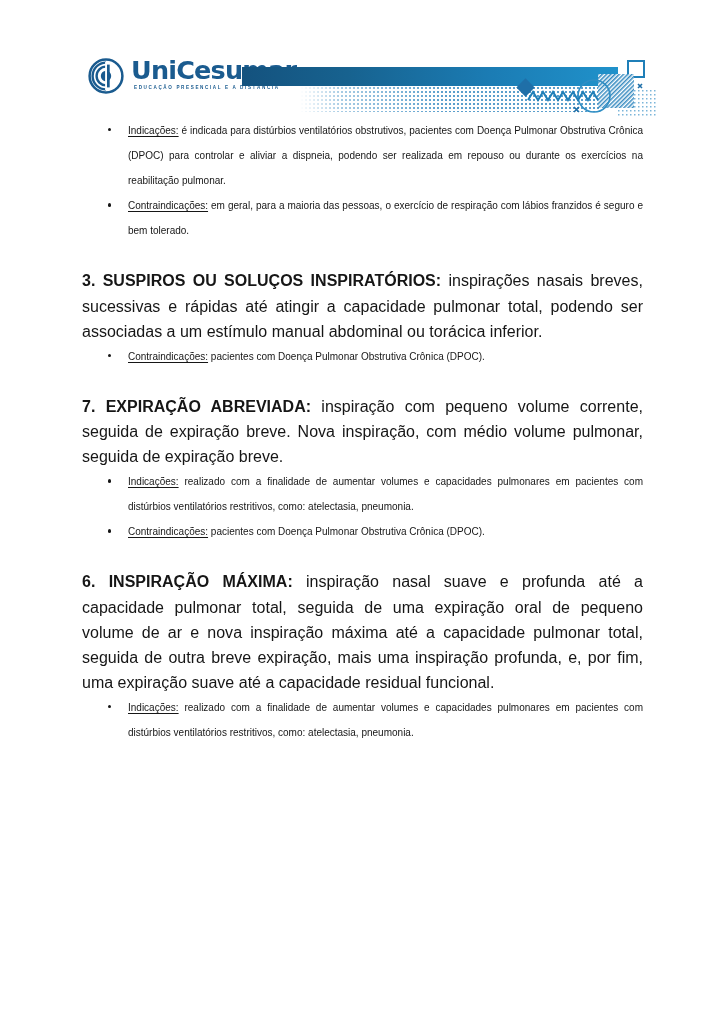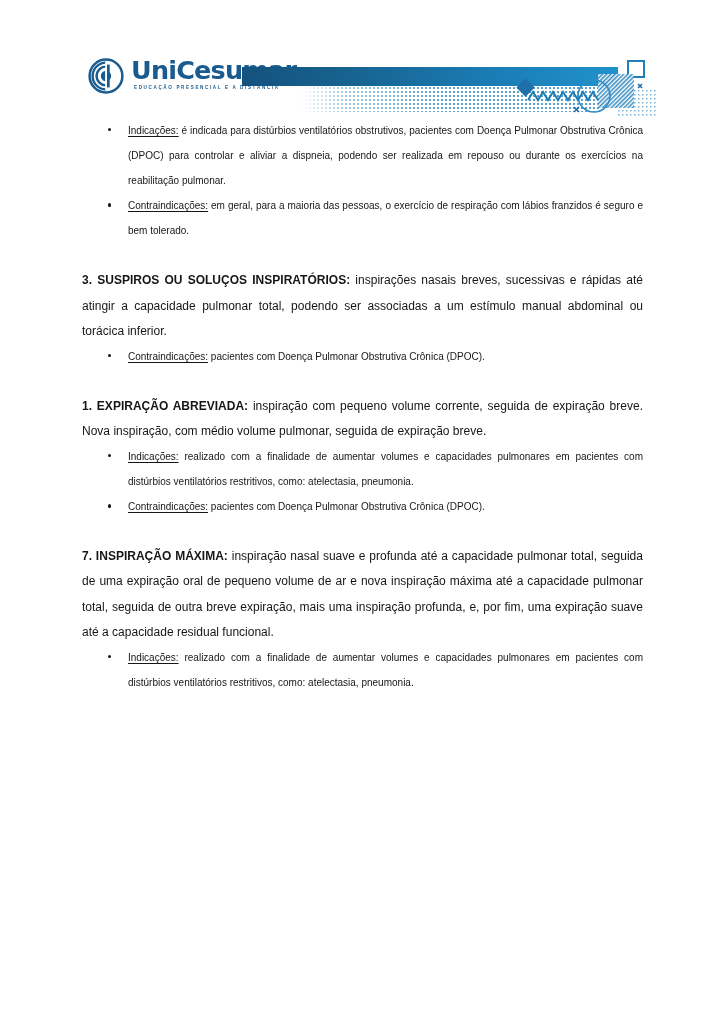--- a/index.html
+++ b/index.html
@@ -117,21 +117,21 @@
   
   .content {
     position: absolute;
     left: 82px;
     top: 118px;
     width: 561px;
   }
 
   p.para {
     margin: 0;
-    font-size: 12px;
+    font-size: 16px;
     line-height: 25.1px;
     text-align: justify;
     color: #161616;
     letter-spacing: 0.01px;
   }
 
   p.para .hd {
     font-weight: 700;
   }
   .spacer-md { height: 25px; }
@@ -243,33 +243,33 @@
 
     <p class="para"><span class="hd">3. SUSPIROS OU SOLUÇOS INSPIRATÓRIOS:</span><span> inspirações nasais breves, sucessivas e rápidas até atingir a capacidade pulmonar total, podendo ser associadas a um estímulo manual abdominal ou torácica inferior.</span></p>
     <ul class="blist">
       <li>
         <span class="dot"></span><span class="u">Contraindicações:</span><span> pacientes com Doença Pulmonar Obstrutiva Crônica (DPOC).</span>
       </li>
     </ul>
 
     <div class="spacer-md"></div>
 
-    <p class="para"><span class="hd">1. EXPIRAÇÃO ABREVIADA:</span><span> inspiração com pequeno volume corrente, seguida de expiração breve. Nova inspiração, com médio volume pulmonar, seguida de expiração breve.</span></p>
+    <p class="para"><span class="hd">7. EXPIRAÇÃO ABREVIADA:</span><span> inspiração com pequeno volume corrente, seguida de expiração breve. Nova inspiração, com médio volume pulmonar, seguida de expiração breve.</span></p>
     <ul class="blist">
       <li>
         <span class="dot"></span><span class="u">Indicações:</span><span> realizado com a finalidade de aumentar volumes e capacidades pulmonares em pacientes com distúrbios ventilatórios restritivos, como: atelectasia, pneumonia.</span>
       </li>
       <li>
         <span class="dot"></span><span class="u">Contraindicações:</span><span> pacientes com Doença Pulmonar Obstrutiva Crônica (DPOC).</span>
       </li>
     </ul>
 
     <div class="spacer-md"></div>
 
-    <p class="para"><span class="hd">7. INSPIRAÇÃO MÁXIMA:</span><span> inspiração nasal suave e profunda até a capacidade pulmonar total, seguida de uma expiração oral de pequeno volume de ar e nova inspiração máxima até a capacidade pulmonar total, seguida de outra breve expiração, mais uma inspiração profunda, e, por fim, uma expiração suave até a capacidade residual funcional.</span></p>
+    <p class="para"><span class="hd">6. INSPIRAÇÃO MÁXIMA:</span><span> inspiração nasal suave e profunda até a capacidade pulmonar total, seguida de uma expiração oral de pequeno volume de ar e nova inspiração máxima até a capacidade pulmonar total, seguida de outra breve expiração, mais uma inspiração profunda, e, por fim, uma expiração suave até a capacidade residual funcional.</span></p>
     <ul class="blist">
       <li>
         <span class="dot"></span><span class="u">Indicações:</span><span> realizado com a finalidade de aumentar volumes e capacidades pulmonares em pacientes com distúrbios ventilatórios restritivos, como: atelectasia, pneumonia.</span>
       </li>
     </ul>
 
   </div>
 </div>
 
 </body></html>

